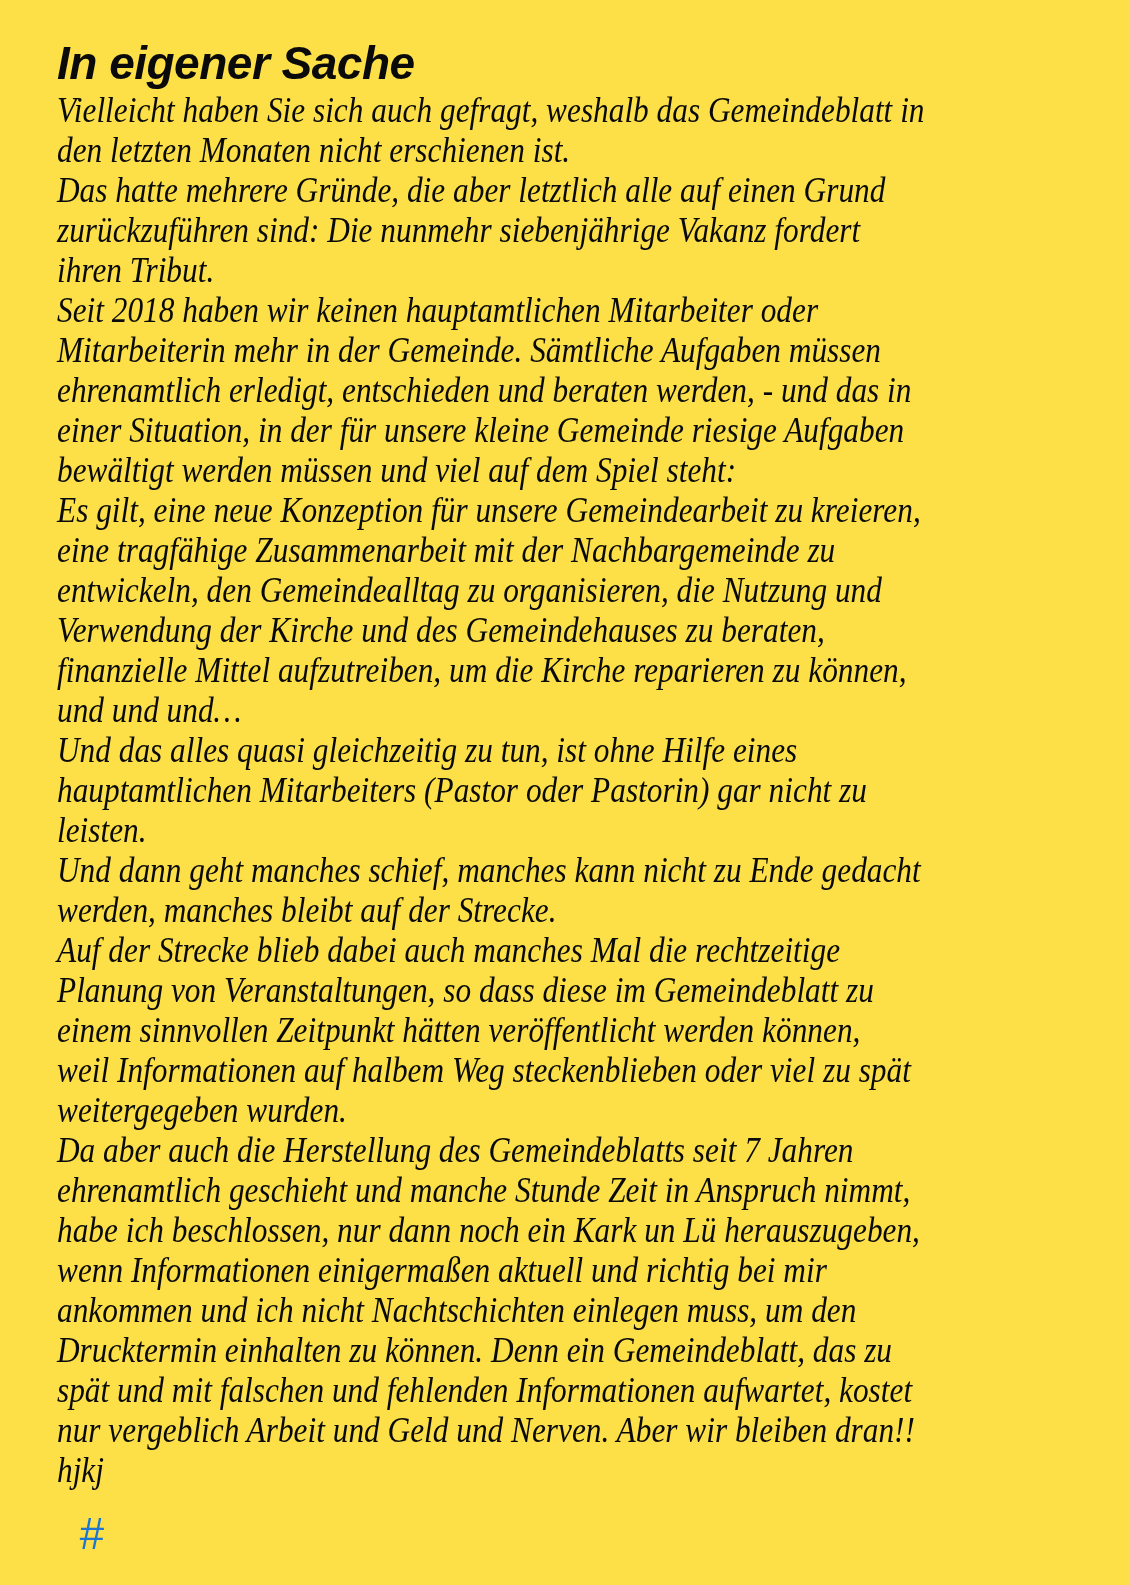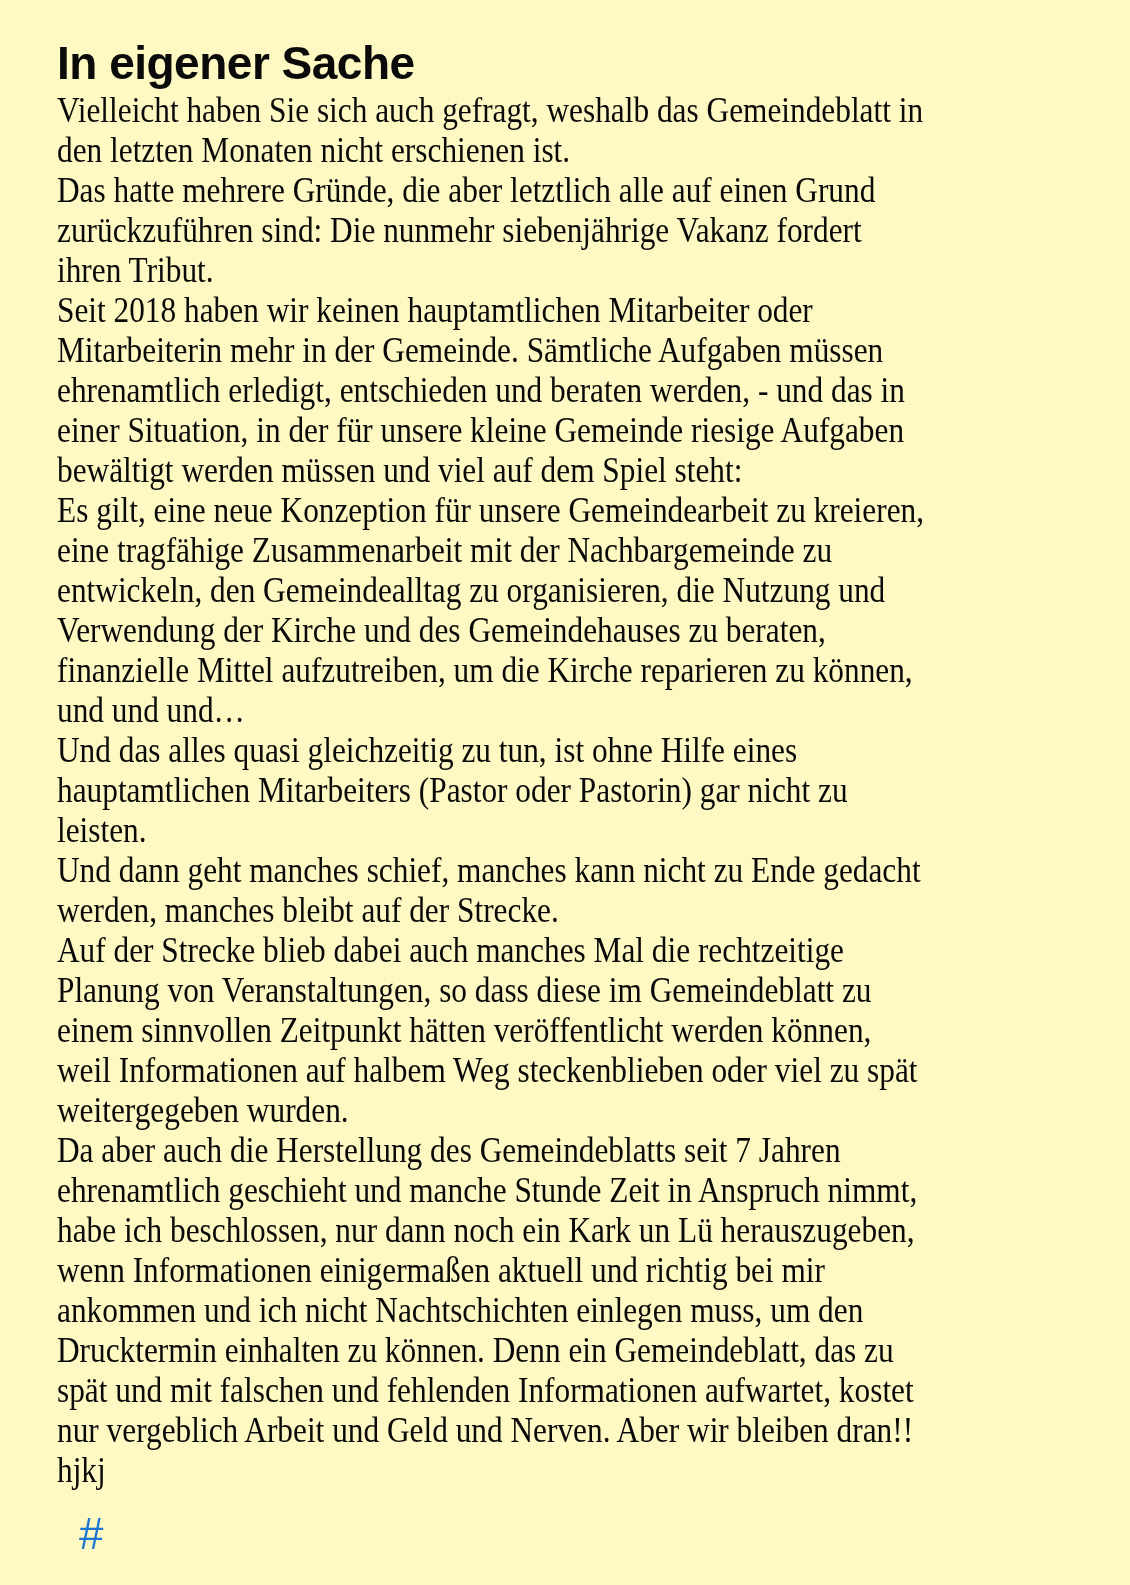--- a/index.html
+++ b/index.html
@@ -45,21 +45,21 @@
     margin: 22px 0 0 22px;
     font-family: "Liberation Sans", sans-serif;
     font-size: 44px;
     line-height: 44px;
     font-weight: 400;
   }
 </style>
 </head>
 <body>
 
-<div class="page" style="background: #fef9c3; color: rgb(10, 10, 10);">
+<div class="page" style="background: #fde047; color: rgb(10, 10, 10); font-style: italic;">
   <div class="content">
     <h1 class="article-title">In eigener Sache</h1>
     <div class="article-body">
       <p>Vielleicht haben Sie sich auch gefragt, weshalb das Gemeindeblatt in
 den letzten Monaten nicht erschienen ist.</p>
       <p>Das hatte mehrere Gründe, die aber letztlich alle auf einen Grund
 zurückzuführen sind: Die nunmehr siebenjährige Vakanz fordert
 ihren Tribut.</p>
       <p>Seit 2018 haben wir keinen hauptamtlichen Mitarbeiter oder
 Mitarbeiterin mehr in der Gemeinde. Sämtliche Aufgaben müssen

